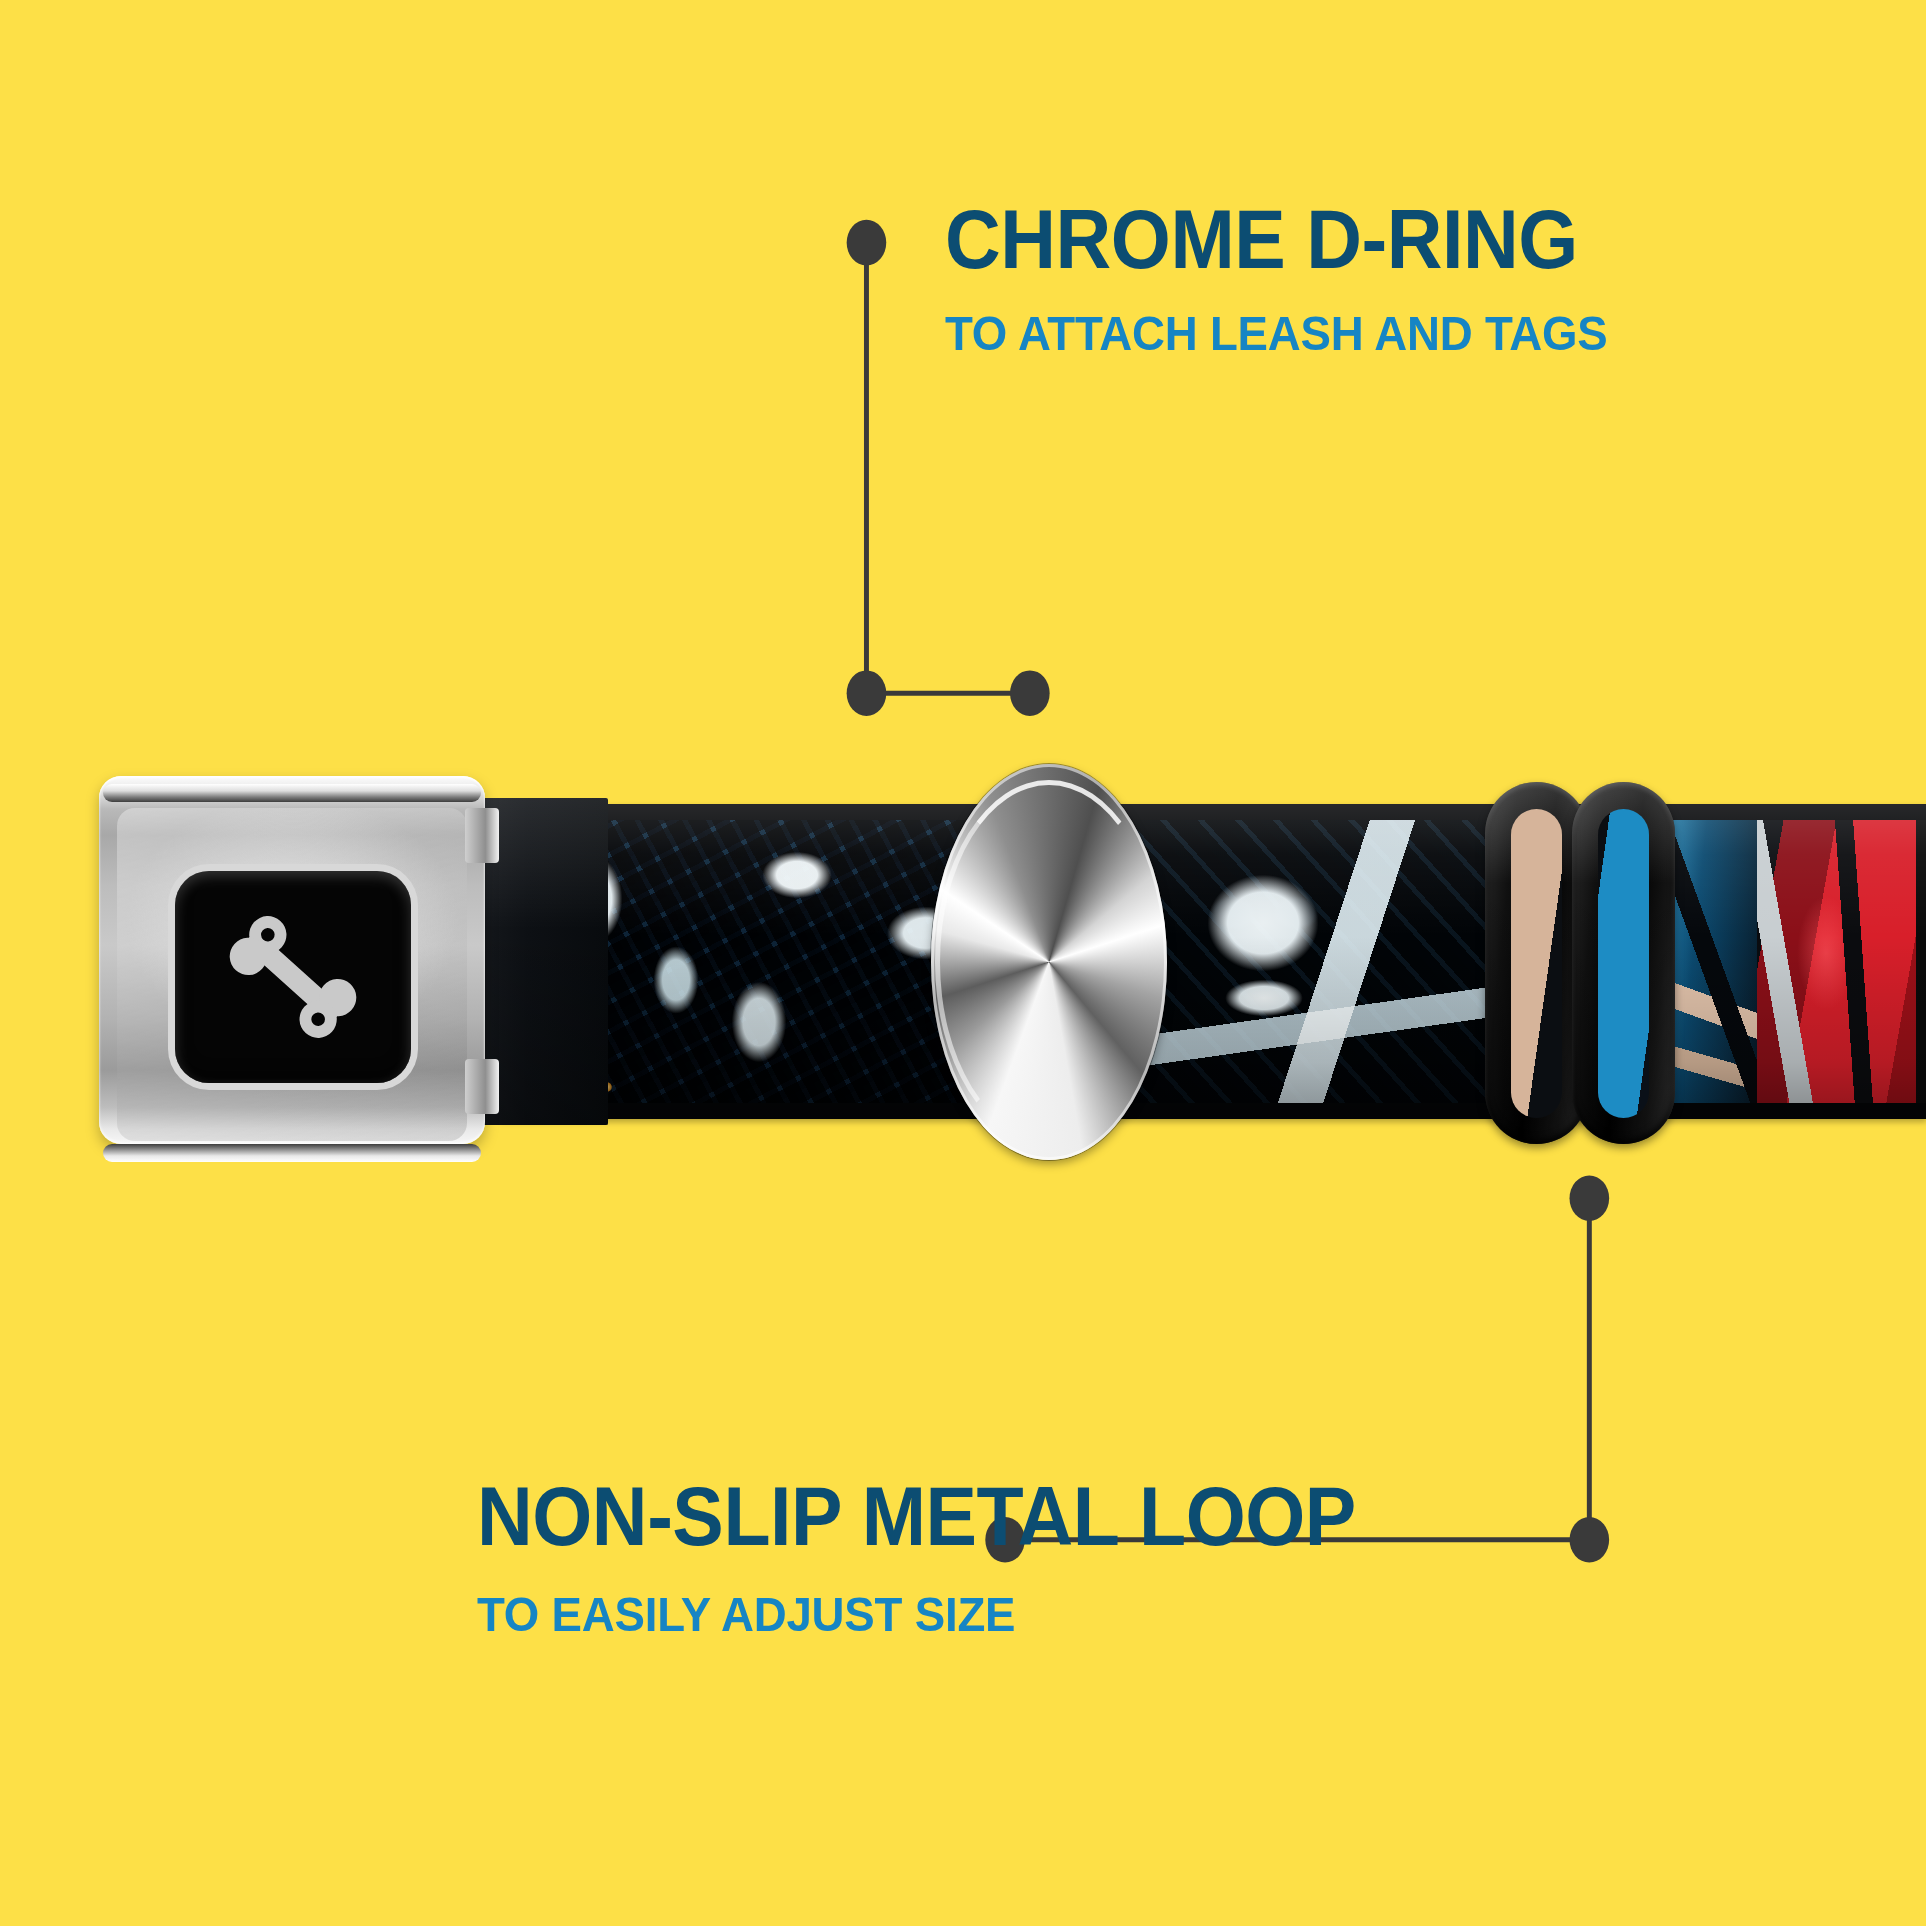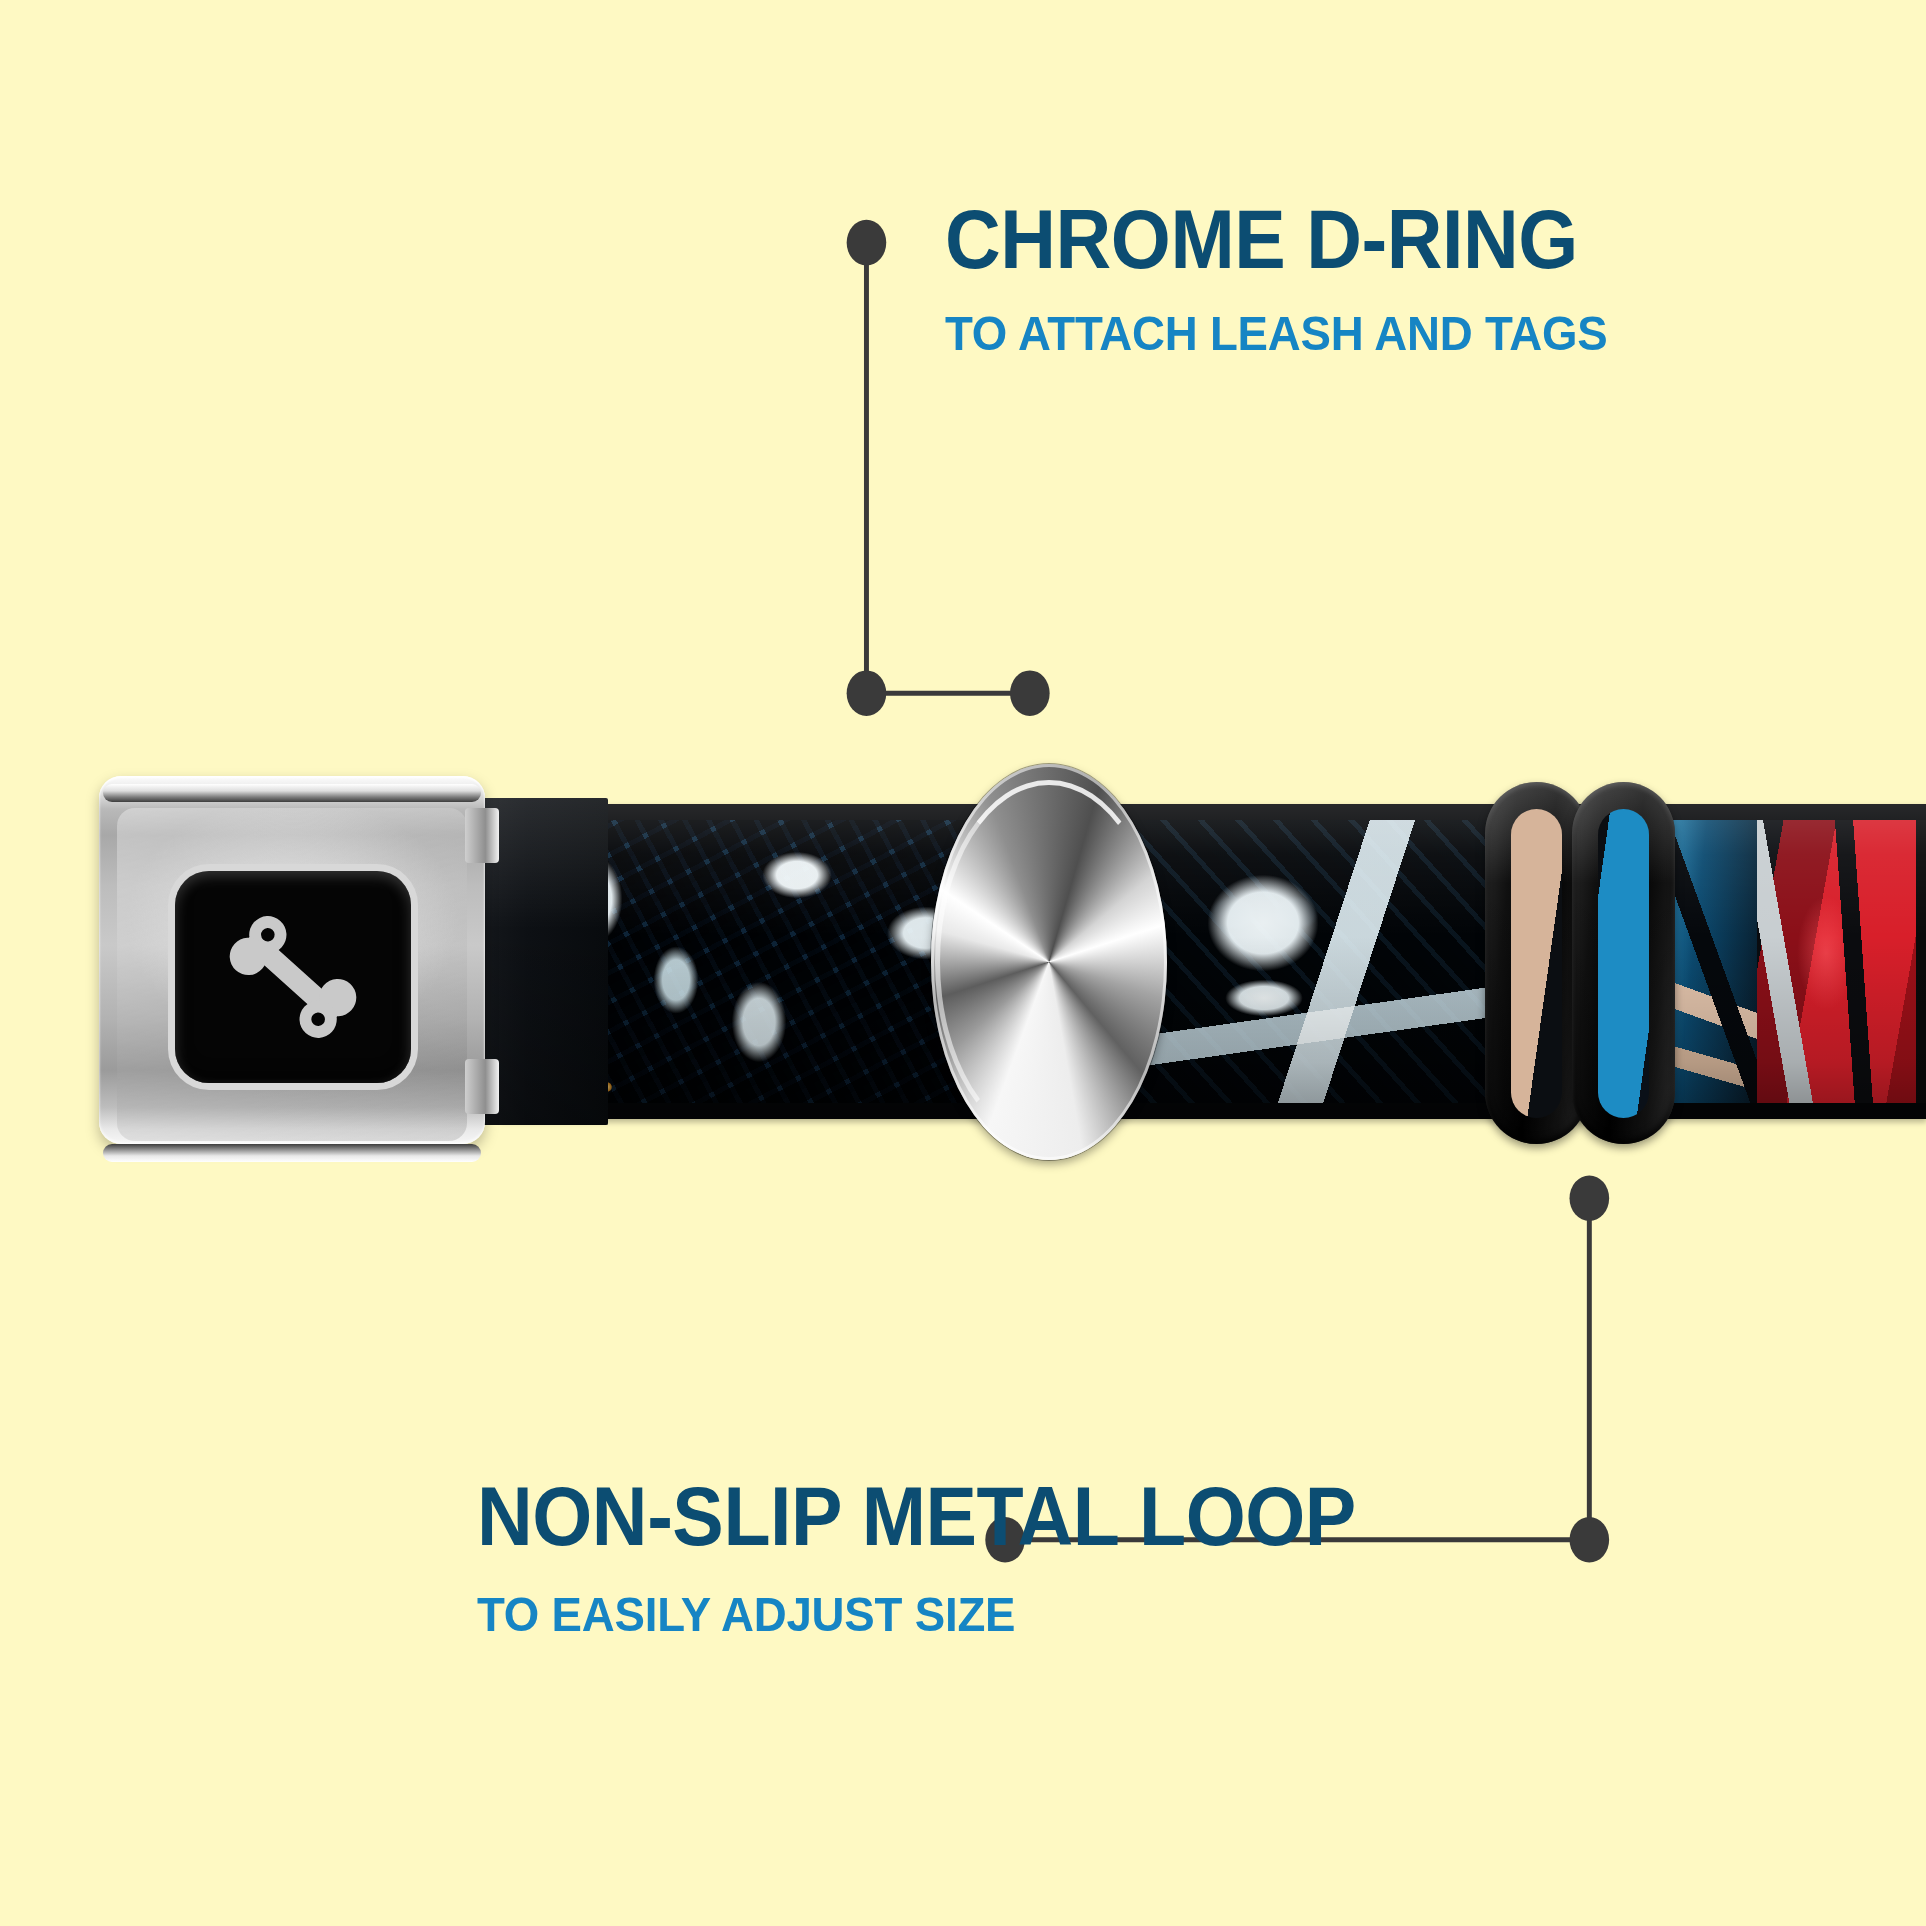--- a/index.html
+++ b/index.html
@@ -12,21 +12,21 @@
     height: 1927px;
     position: relative;
     overflow: hidden;
     font-family: "Liberation Sans", sans-serif;
     -webkit-font-smoothing: antialiased;
   }
 
   .stage {
     position: absolute;
     inset: 0;
-    background: #fef9c3;
+    background: #fde047;
   }
 
   
   .callout-title {
     position: absolute;
     font-family: "Liberation Sans", sans-serif;
     font-weight: bold;
     letter-spacing: -0.5px;
     white-space: nowrap;
     line-height: 1;

